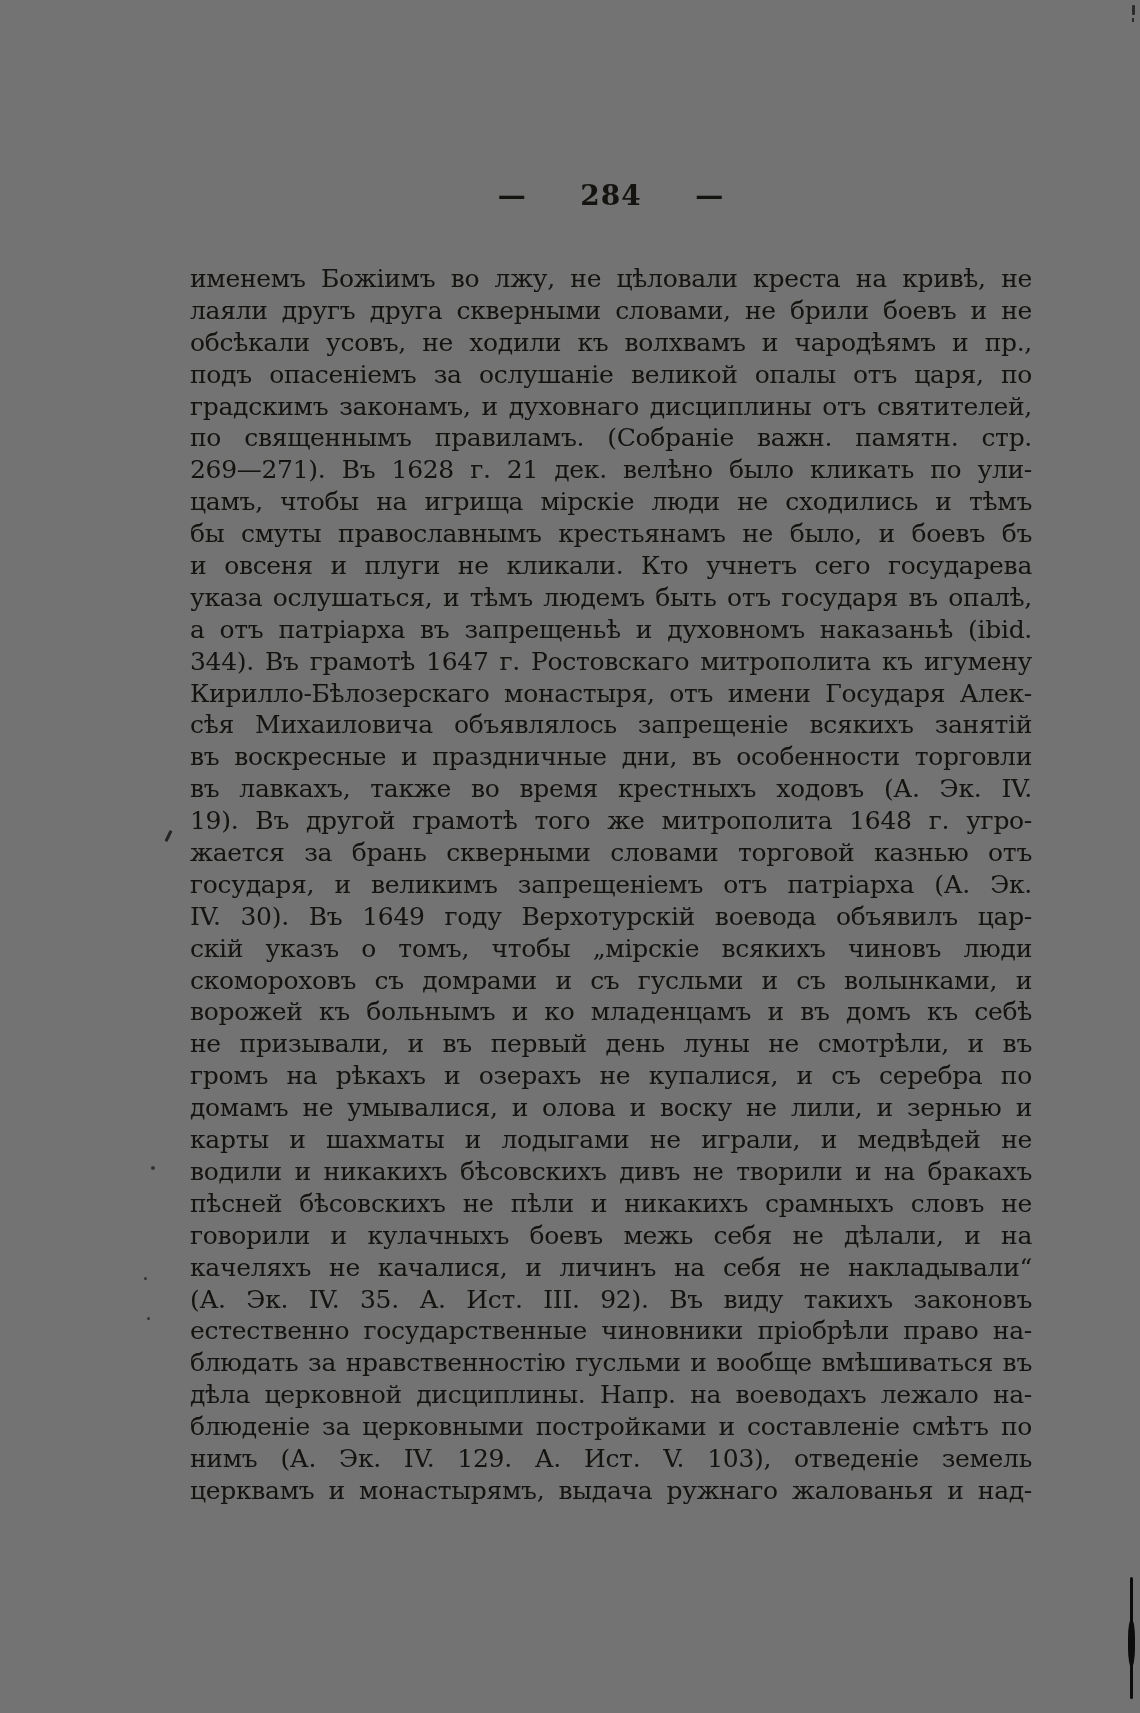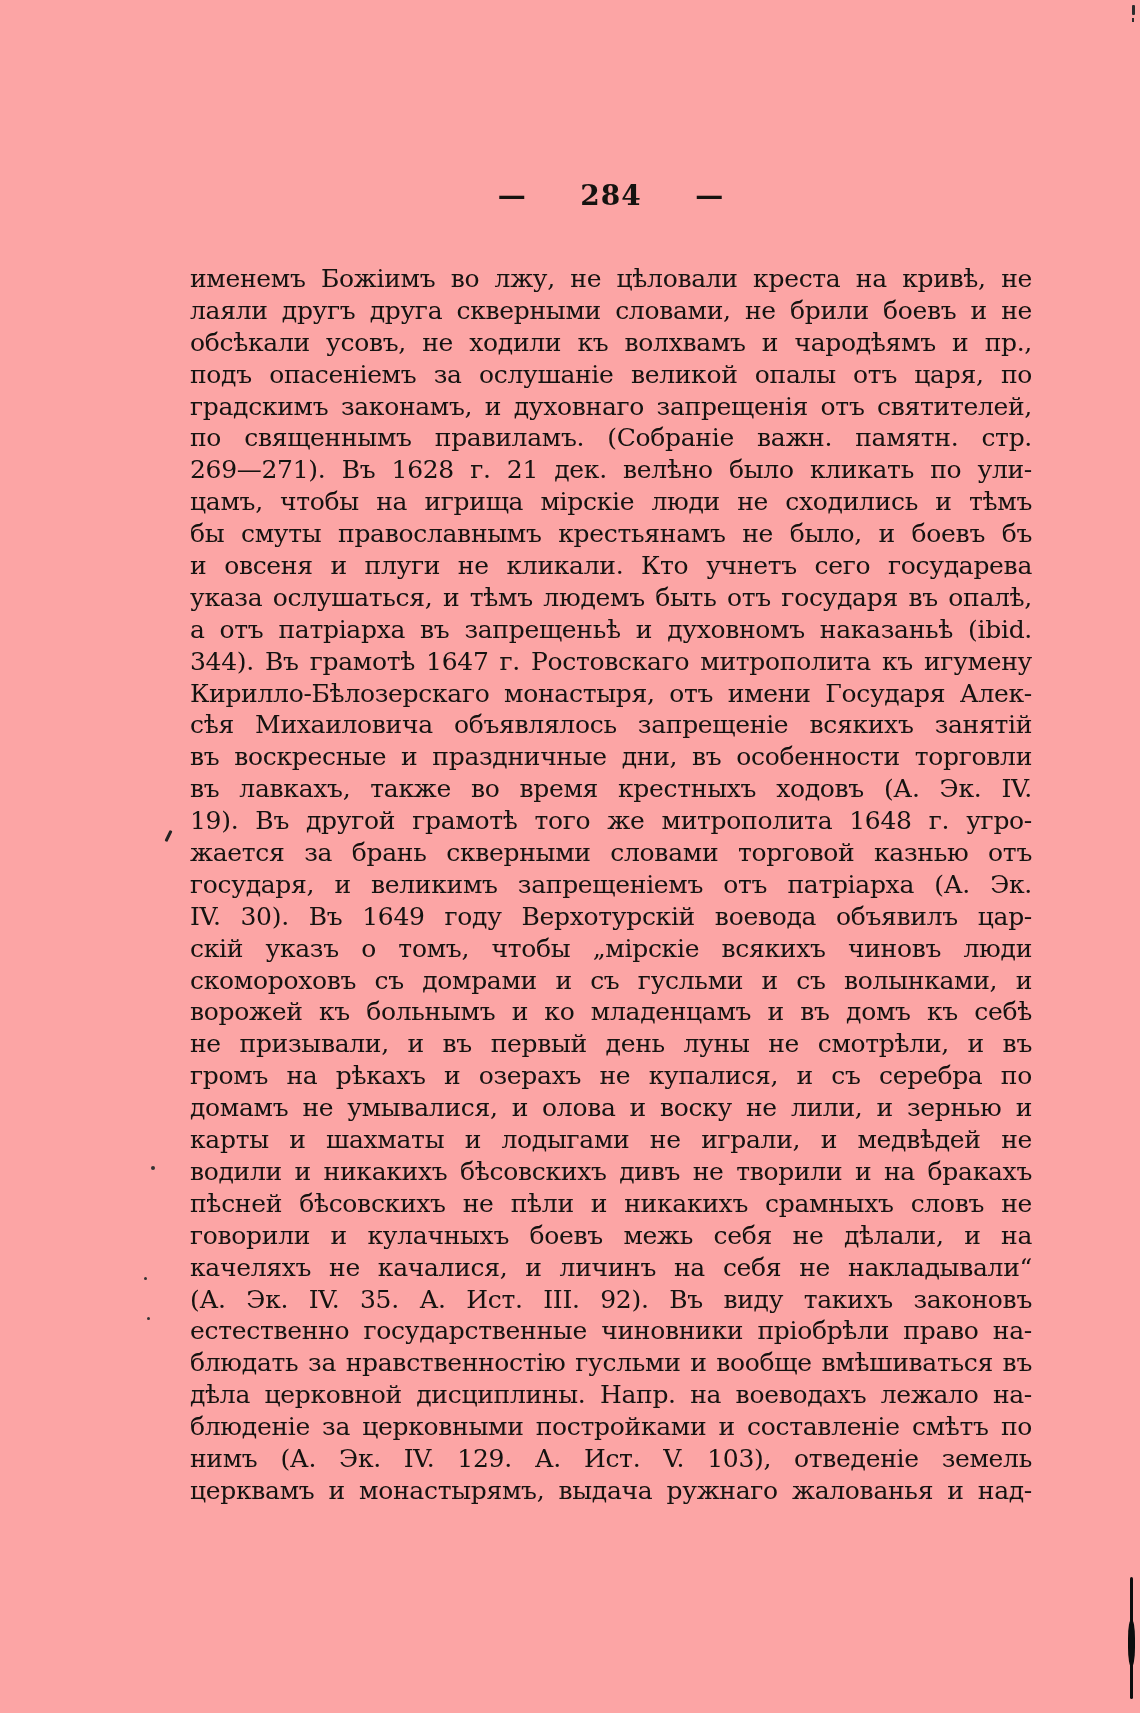--- a/index.html
+++ b/index.html
@@ -1,20 +1,20 @@
 <!DOCTYPE html>
 <html><head>
 <meta charset="utf-8">
 <style>
   html,body { margin:0; padding:0; background:#e8e8e8; }
   .page {
     position:relative;
     width:1140px; height:1713px;
     margin:0 auto;
-    background:#fca5a5;
+    background:#737373;
     font-family:"DejaVu Serif", serif;
     color:#151310;
     overflow:hidden;
   }
   .page-header {
     position:absolute;
     top:179px; left:190px; width:842px;
     text-align:center;
     font-size:28px;
     font-weight:700;
@@ -68,21 +68,21 @@
 
 <div class="page">
 
   <div class="page-header">—  284  —</div>
 
   <div class="textblock">
     <div class="line">именемъ Божіимъ во лжу, не цѣловали креста на кривѣ, не</div>
     <div class="line">лаяли другъ друга скверными словами, не брили боевъ и не</div>
     <div class="line">обсѣкали усовъ, не ходили къ волхвамъ и чародѣямъ и пр.,</div>
     <div class="line">подъ опасеніемъ за ослушаніе великой опалы отъ царя, по</div>
-    <div class="line">градскимъ законамъ, и духовнаго запрещенія отъ святителей,</div>
+    <div class="line">градскимъ законамъ, и духовнаго дисциплины отъ святителей,</div>
     <div class="line">по священнымъ правиламъ. (Собраніе важн. памятн. стр.</div>
     <div class="line">269—271). Въ 1628 г. 21 дек. велѣно было кликать по ули-</div>
     <div class="line">цамъ, чтобы на игрища мірскіе люди не сходились и тѣмъ</div>
     <div class="line">бы смуты православнымъ крестьянамъ не было, и боевъ бъ</div>
     <div class="line">и овсеня и плуги не кликали. Кто учнетъ сего государева</div>
     <div class="line">указа ослушаться, и тѣмъ людемъ быть отъ государя въ опалѣ,</div>
     <div class="line">а отъ патріарха въ запрещеньѣ и духовномъ наказаньѣ (ibid.</div>
     <div class="line">344). Въ грамотѣ 1647 г. Ростовскаго митрополита къ игумену</div>
     <div class="line">Кирилло-Бѣлозерскаго монастыря, отъ имени Государя Алек-</div>
     <div class="line">сѣя Михаиловича объявлялось запрещеніе всякихъ занятій</div>

